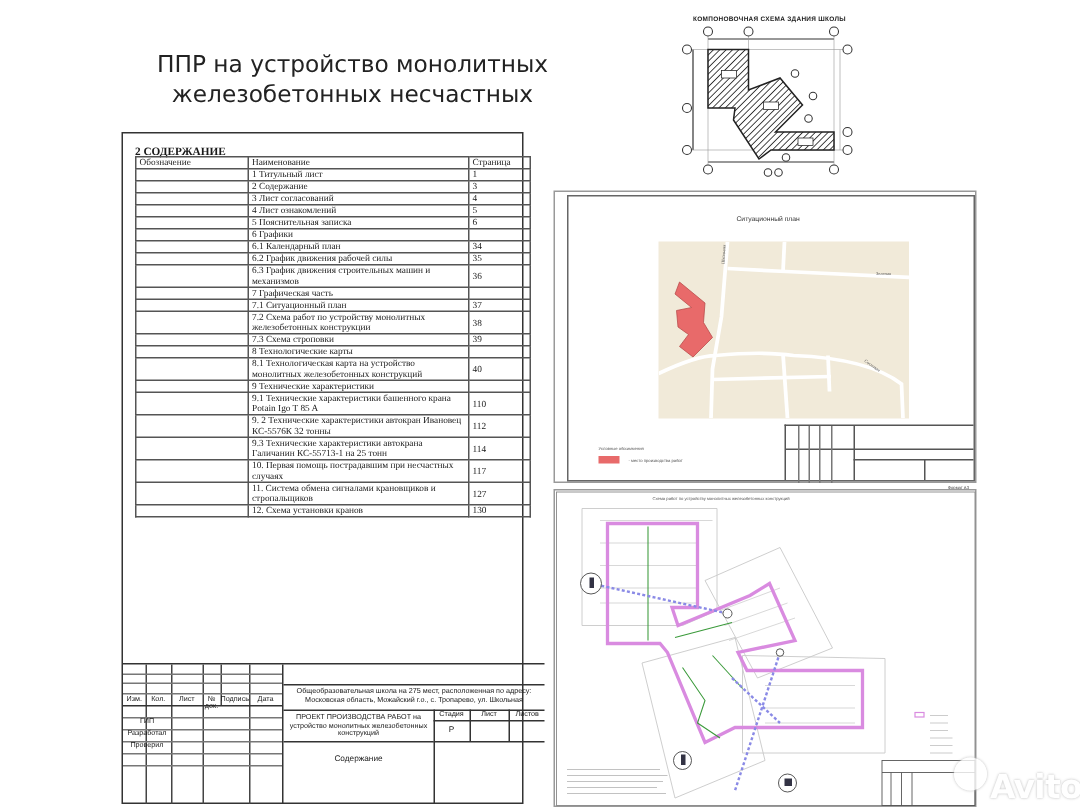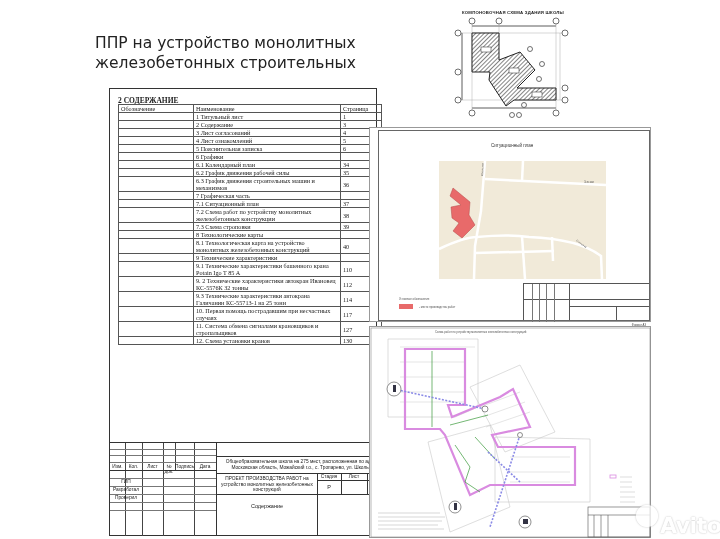--- a/index.html
+++ b/index.html
@@ -1,25 +1,25 @@
 <!DOCTYPE html>
 <html><head>
 <meta charset="utf-8">
 <style>
   html, body { margin:0; padding:0; }
   body { width:720px; height:539px; background:#ffffff; position:relative; overflow:hidden;
          font-family:"Liberation Serif", serif; color:#1a1a1a; }
   .abs { position:absolute; }
 
   
-  .hero-title { left:95px; top:33px; width:280px; text-align:left;
+  .hero-title { left:95px; top:33px; width:280px; text-align:center;
     font-family:"DejaVu Sans", sans-serif; font-size:15.5px; line-height:20px; color:#222; }
 
   
-  .sheet-main { left:81px; top:88px; width:268px; height:448px; border:1.3px solid #333; background:#fff; box-sizing:border-box;margin-left:28px; }
+  .sheet-main { left:81px; top:88px; width:268px; height:448px; border:1.3px solid #333; background:#fff; box-sizing:border-box; }
   .toc-heading { position:absolute; left:8px; top:7px; font-weight:bold; font-size:7.5px; }
   .toc { position:absolute; left:8px; top:15px; width:264px; border-collapse:collapse; font-size:6.2px; line-height:7px; }
   .toc td { border:0.8px solid #555; padding:0 2px; vertical-align:middle; }
   .toc td.c1 { width:70px; } .toc td.c3 { width:36px; }
   .toc tr.dbl td { height:14px; }
 
   
   .tb { position:absolute; left:0; top:353px; width:281px; height:93px; border-top:1.3px solid #333; font-family:"Liberation Sans", sans-serif; font-size:4.8px; }
   .tb .grid-left { position:absolute; left:0; top:0; width:106px; height:93px; }
   .tb .vline { position:absolute; top:0; width:0.8px; background:#444; }
@@ -41,21 +41,21 @@
 
   .avito { position:absolute; left:660px; top:498px; font-family:"DejaVu Sans", sans-serif; font-weight:bold; font-size:22px; color:#ffffff; opacity:0.85;
            text-shadow:0 0 1px #cfcfcf, 0 0 2px #bdbdbd; letter-spacing:-0.5px;margin-top:15px; }
   .avito-dot { position:absolute; left:636px; top:505px; width:22px; height:22px; border-radius:50%; background:rgba(255,255,255,0.8); box-shadow:0 0 2px #bbb; }
 </style>
 </head>
 <body>
 
 <div class="abs hero-title">
   <div>ППР на устройство монолитных</div>
-  <div>железобетонных строительных</div>
+  <div>железобетонных несчастных</div>
 </div>
 
 <div class="abs sheet-main">
   <div class="toc-heading">2 СОДЕРЖАНИЕ</div>
   <table class="toc">
     <tbody>
         <tr>
       <td class="c1">Обозначение</td>
       <td>Наименование</td>
       <td class="c3">Страница</td>

